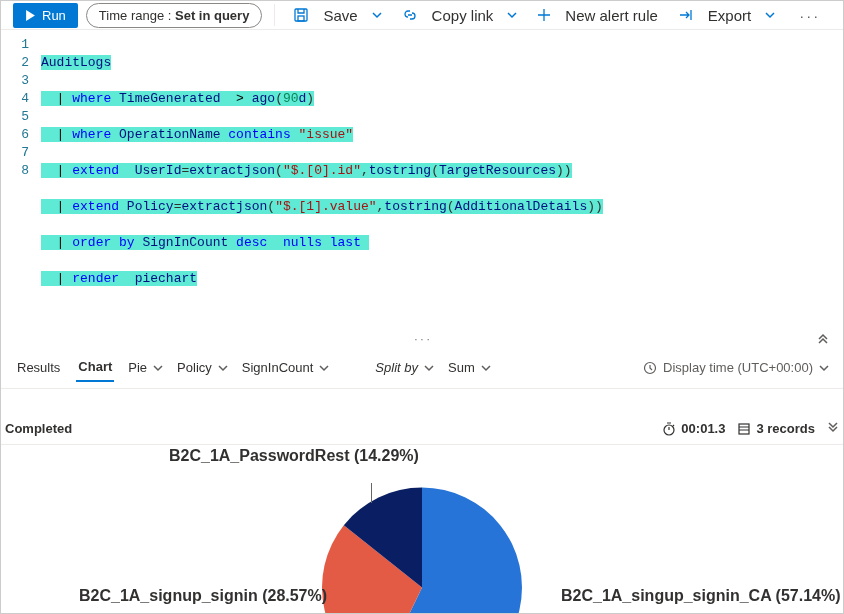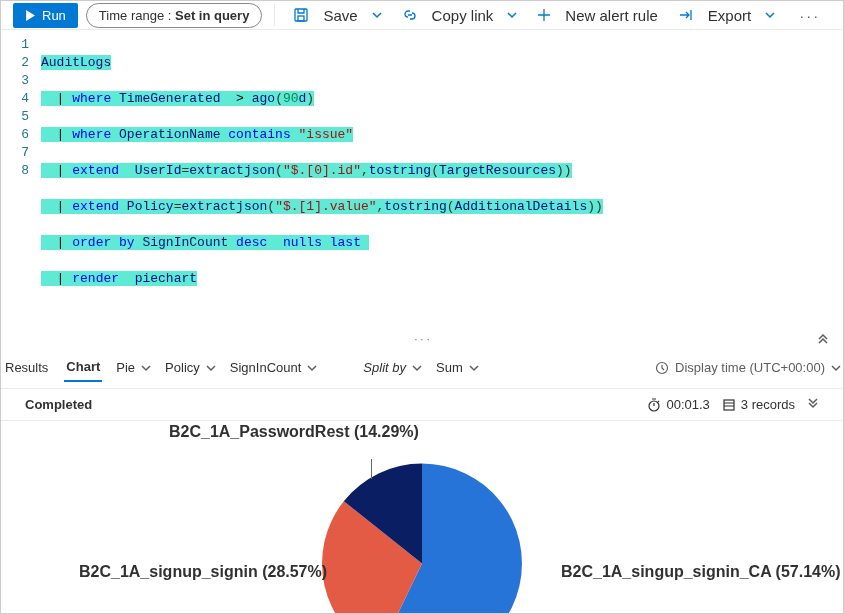--- a/index.html
+++ b/index.html
@@ -23,31 +23,31 @@
 .id { color:#001080; }
 .op { color:#000; }
 .str { color:#a31515; }
 .num { color:#098658; }
 .fn { color:#001080; }
 .hl { background:#5eead4; }
 
 .collapse-bar { text-align:center; color:#605e5c; font-size:10px; padding:2px 0; position:relative; }
 .collapse-bar .upchev { position:absolute; right:14px; top:0; cursor:pointer; }
 
-.tabs-row { display:flex; align-items:center; gap:14px; padding: 6px 2px; border-bottom:1px solid #edebe9; font-size:13px; }
+.tabs-row { display:flex; align-items:center; gap:14px; padding: 6px 14px; border-bottom:1px solid #edebe9; font-size:13px; }
 .tab { padding:6px 2px; cursor:pointer; }
 .tab.active { font-weight:600; border-bottom:2px solid #0078d4; }
 .dd { display:inline-flex; align-items:center; gap:6px; cursor:pointer; }
 .italic { font-style: italic; margin-left: 32px; }
 .dt { margin-left:auto; display:inline-flex; align-items:center; gap:6px; color:#605e5c; }
 
-.status-row { display:flex; align-items:center; padding:8px 24px; border-bottom:1px solid #edebe9; }
+.status-row { display:flex; align-items:center; padding:8px 4px; border-bottom:1px solid #edebe9;margin-top:24px; }
 .status-row .status { font-weight:700; }
 .status-row .meta { margin-left:auto; display:flex; align-items:center; gap:12px; color:#323130; font-size:13px;}
-.meta-item { display:inline-flex; align-items:center; gap:5px; }
+.meta-item { display:inline-flex; align-items:center; gap:5px;font-weight:bold; }
 
 .chart-area { position:relative; height:300px; }
 .pie-wrap { position:absolute; left:50%; top:48%; transform:translate(-50%,-50%); }
 .pie-label { position:absolute; font-weight:700; font-size:16px; white-space:nowrap; }
 .lead { position:absolute; height:1px; background:#666; }
 </style>
 </head>
 <body>
 
 <div class="toolbar">

